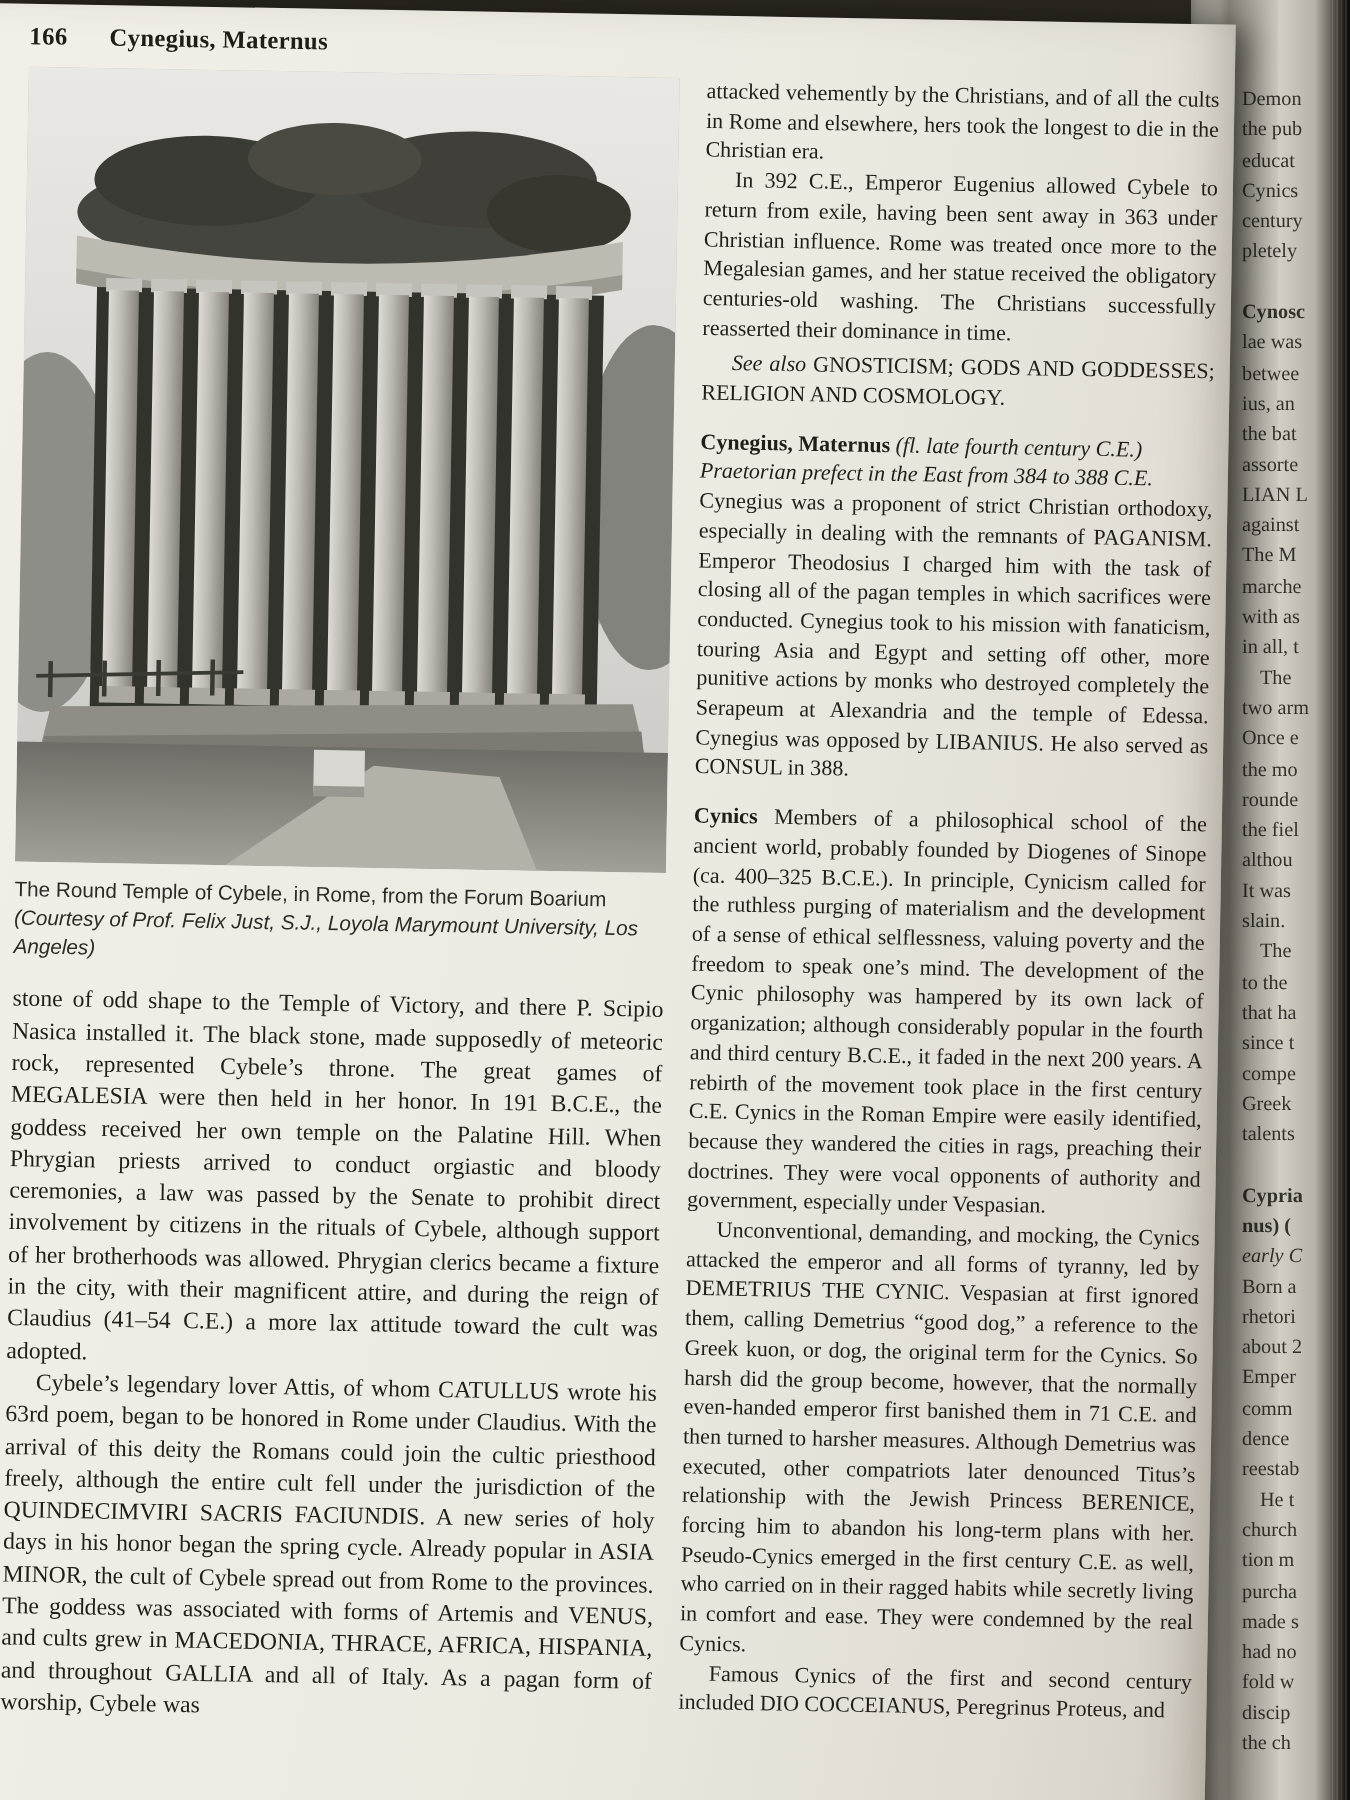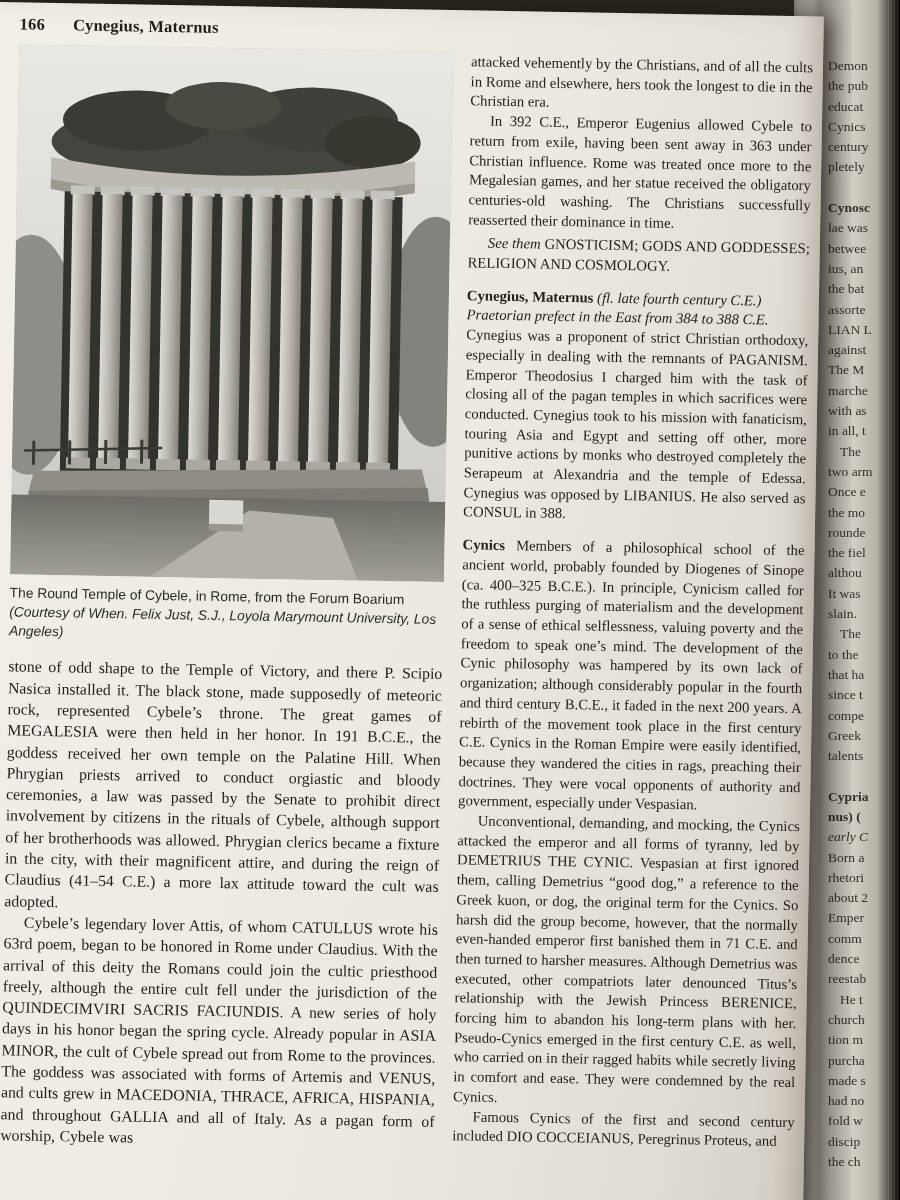--- a/index.html
+++ b/index.html
@@ -213,34 +213,34 @@
             <rect x="198" y="476" width="34" height="7" fill="#99978f"></rect>
             <line x1="12" y1="406" x2="150" y2="401" stroke="#3a3a35" stroke-width="2.5"></line>
             <rect x="20" y="396" width="3" height="24" fill="#3a3a35"></rect>
             <rect x="56" y="395" width="3" height="24" fill="#3a3a35"></rect>
             <rect x="92" y="394" width="3" height="24" fill="#3a3a35"></rect>
             <rect x="128" y="393" width="3" height="24" fill="#3a3a35"></rect>
           </svg>
         </figure>
 
         <div class="caption">
-          <span>The Round Temple of Cybele, in Rome, from the Forum Boarium </span><span class="credit">(Courtesy of When. Felix Just, S.J., Loyola Marymount University, Los Angeles)</span>
+          <span>The Round Temple of Cybele, in Rome, from the Forum Boarium </span><span class="credit">(Courtesy of Prof. Felix Just, S.J., Loyola Marymount University, Los Angeles)</span>
         </div>
 
         <p class="para">stone of odd shape to the Temple of Victory, and there P. Scipio Nasica installed it. The black stone, made supposedly of meteoric rock, represented Cybele’s throne. The great games of MEGALESIA were then held in her honor. In 191 B.C.E., the goddess received her own temple on the Palatine Hill. When Phrygian priests arrived to conduct orgiastic and bloody ceremonies, a law was passed by the Senate to prohibit direct involvement by citizens in the rituals of Cybele, although support of her brotherhoods was allowed. Phrygian clerics became a fixture in the city, with their magnificent attire, and during the reign of Claudius (41–54 C.E.) a more lax attitude toward the cult was adopted.</p>
         <p class="para indent">Cybele’s legendary lover Attis, of whom CATULLUS wrote his 63rd poem, began to be honored in Rome under Claudius. With the arrival of this deity the Romans could join the cultic priesthood freely, although the entire cult fell under the jurisdiction of the QUINDECIMVIRI SACRIS FACIUNDIS. A new series of holy days in his honor began the spring cycle. Already popular in ASIA MINOR, the cult of Cybele spread out from Rome to the provinces. The goddess was associated with forms of Artemis and VENUS, and cults grew in MACEDONIA, THRACE, AFRICA, HISPANIA, and throughout GALLIA and all of Italy. As a pagan form of worship, Cybele was</p>
       </div>
 
       <div class="col-right">
 
         <p class="para">attacked vehemently by the Christians, and of all the cults in Rome and elsewhere, hers took the longest to die in the Christian era.</p>
         <p class="para indent">In 392 C.E., Emperor Eugenius allowed Cybele to return from exile, having been sent away in 363 under Christian influence. Rome was treated once more to the Megalesian games, and her statue received the obligatory centuries-old washing. The Christians successfully reasserted their dominance in time.</p>
 
         <p class="para indent seealso">
-          <span class="ital">See them</span><span> GNOSTICISM; GODS AND GODDESSES; RELIGION AND COSMOLOGY.</span>
+          <span class="ital">See also</span><span> GNOSTICISM; GODS AND GODDESSES; RELIGION AND COSMOLOGY.</span>
         </p>
 
         <div class="entry">
           <div class="hw-line">
             <span class="headword">Cynegius, Maternus</span><span class="ital"> (fl. late fourth century C.E.)</span>
           </div>
           <div class="role">Praetorian prefect in the East from 384 to 388 C.E.</div>
           <p class="para">Cynegius was a proponent of strict Christian orthodoxy, especially in dealing with the remnants of PAGANISM. Emperor Theodosius I charged him with the task of closing all of the pagan temples in which sacrifices were conducted. Cynegius took to his mission with fanaticism, touring Asia and Egypt and setting off other, more punitive actions by monks who destroyed completely the Serapeum at Alexandria and the temple of Edessa. Cynegius was opposed by LIBANIUS. He also served as CONSUL in 388.</p>
         </div>
 

